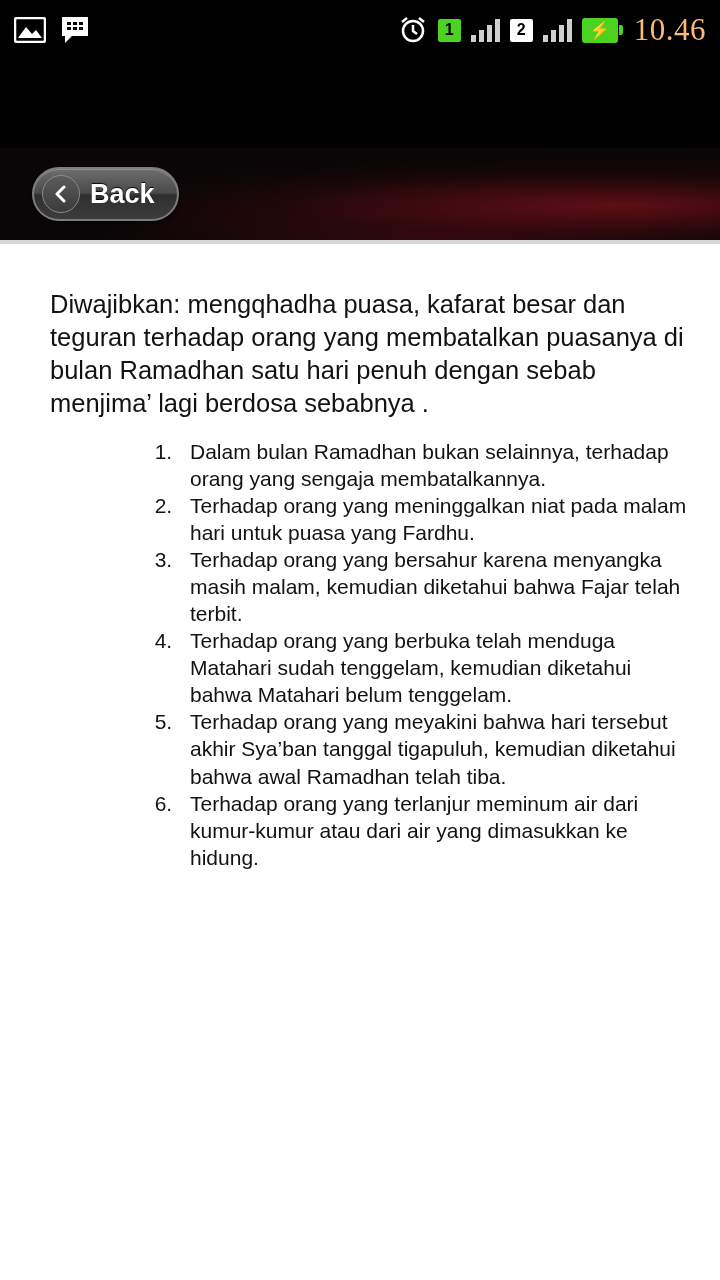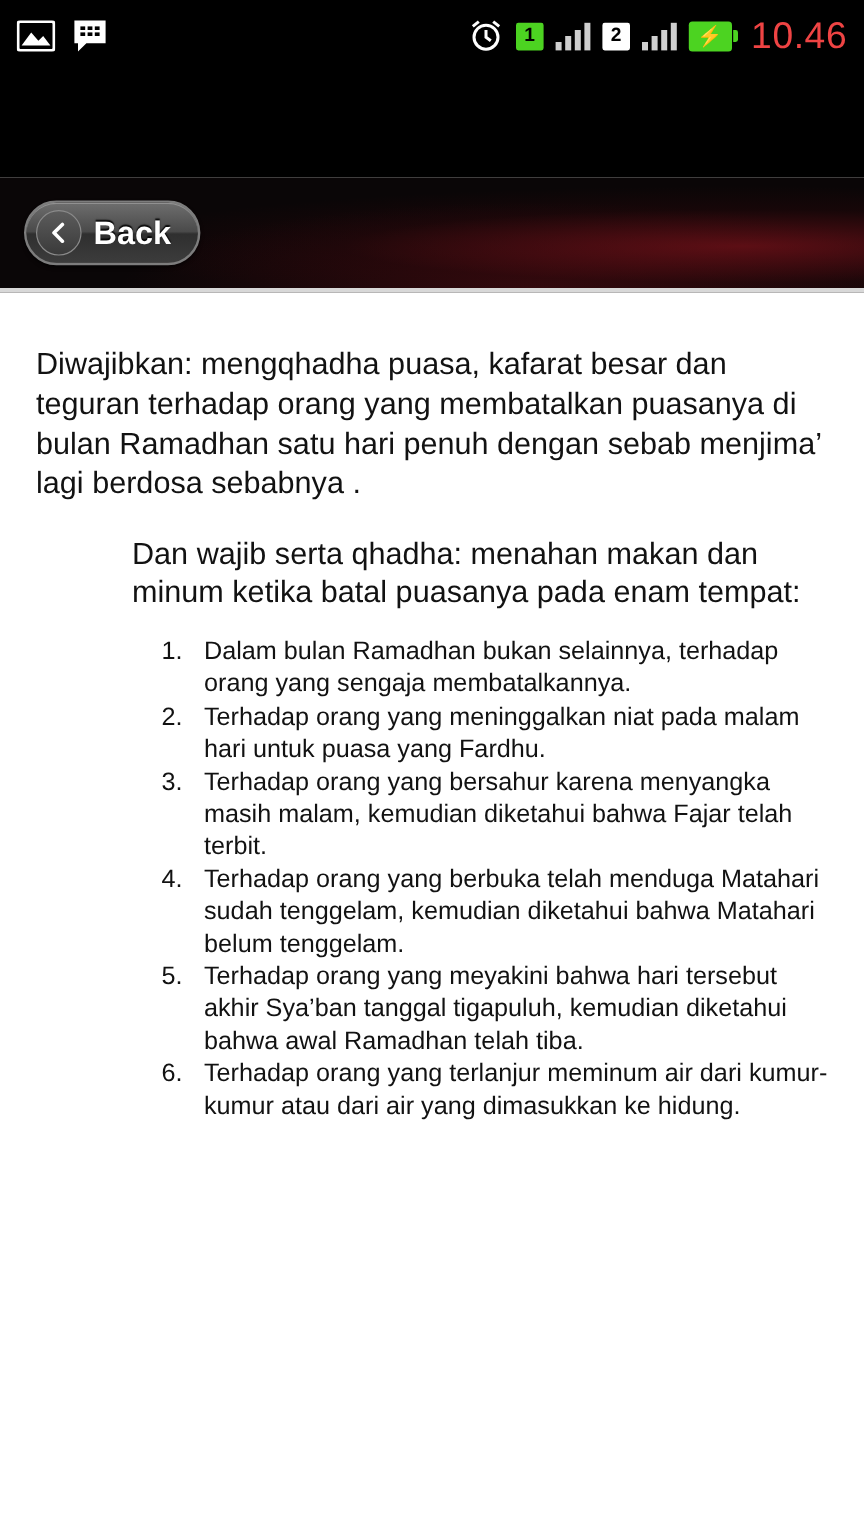--- a/index.html
+++ b/index.html
@@ -35,25 +35,25 @@
     display: flex;
     align-items: center;
     gap: 10px;
   }
   .icon-box {
     display: inline-flex;
     align-items: center;
     justify-content: center;
   }
   .clock-text {
-    color: #ef4444;
+    color: #fdba74;
     font-size: 31px;
     letter-spacing: 0.5px;
     margin-left: 6px;
-    font-family: Liberation Sans, sans-serif;
+    font-family: Liberation Serif, serif;
   }
   .sim-badge {
     width: 23px;
     height: 23px;
     border: 2px solid #4cd321;
     background: #4cd321;
     color: #000;
     font-size: 16px;
     font-weight: bold;
     display: flex;
@@ -117,21 +117,21 @@
   
   .header {
     height: 96px;
     background:
       radial-gradient(ellipse at 86% 62%, rgba(150,20,30,0.55) 0%, rgba(60,8,12,0.25) 38%, rgba(0,0,0,0) 62%),
       radial-gradient(ellipse at 62% 100%, rgba(120,15,25,0.35) 0%, rgba(0,0,0,0) 55%),
       #0a0607;
     position: relative;
     display: flex;
     align-items: center;
-    padding-left: 20px;
+    padding-left: 32px;
     box-sizing: border-box;
     border-bottom: 4px solid #d8d8d8;
     text-align: center;
   }
   .back-btn {
     display: inline-flex;
     align-items: center;
     gap: 10px;
     height: 54px;
     padding: 0 22px 0 8px;
@@ -159,20 +159,21 @@
     font-size: 27px;
     font-weight: bold;
     text-shadow: 0 -1px 1px rgba(0,0,0,0.9);
   }
 
   
   .content {
     padding: 44px 30px 0 30px;
     box-sizing: border-box;
     color: #121212;
+    margin-left: 20px;
   }
   .para {
     font-size: 25.5px;
     line-height: 1.29;
     margin: 0 0 8px 0;
   }
   .para.indent {
     margin-top: 26px;
     padding-left: 80px;
   }
@@ -258,21 +259,20 @@
       <svg width="18" height="18" viewBox="0 0 18 18">
         <path d="M12 2 L5 9 L12 16" fill="none" stroke="#ffffff" stroke-width="3" stroke-linecap="round" stroke-linejoin="round"></path>
       </svg>
     </span>
     <span class="back-label">Back</span>
   </div>
 </div>
 
 <div class="content">
   <p class="para">Diwajibkan: mengqhadha puasa, kafarat besar dan teguran terhadap orang yang membatalkan puasanya di bulan Ramadhan satu hari penuh dengan sebab menjima’ lagi berdosa sebabnya .</p>
-  <p class="para indent">Dan wajib serta qhadha: menahan makan dan minum ketika batal puasanya pada enam tempat:</p>
   <ol class="steps">
     <li>Dalam bulan Ramadhan bukan selainnya, terhadap orang yang sengaja membatalkannya.</li>
     <li>Terhadap orang yang meninggalkan niat pada malam hari untuk puasa yang Fardhu.</li>
     <li>Terhadap orang yang bersahur karena menyangka masih malam, kemudian diketahui bahwa Fajar telah terbit.</li>
     <li>Terhadap orang yang berbuka telah menduga Matahari sudah tenggelam, kemudian diketahui bahwa Matahari belum tenggelam.</li>
     <li>Terhadap orang yang meyakini bahwa hari tersebut akhir Sya’ban tanggal tigapuluh, kemudian diketahui bahwa awal Ramadhan telah tiba.</li>
     <li>Terhadap orang yang terlanjur meminum air dari kumur-kumur atau dari air yang dimasukkan ke hidung.</li>
   </ol>
 </div>
 

